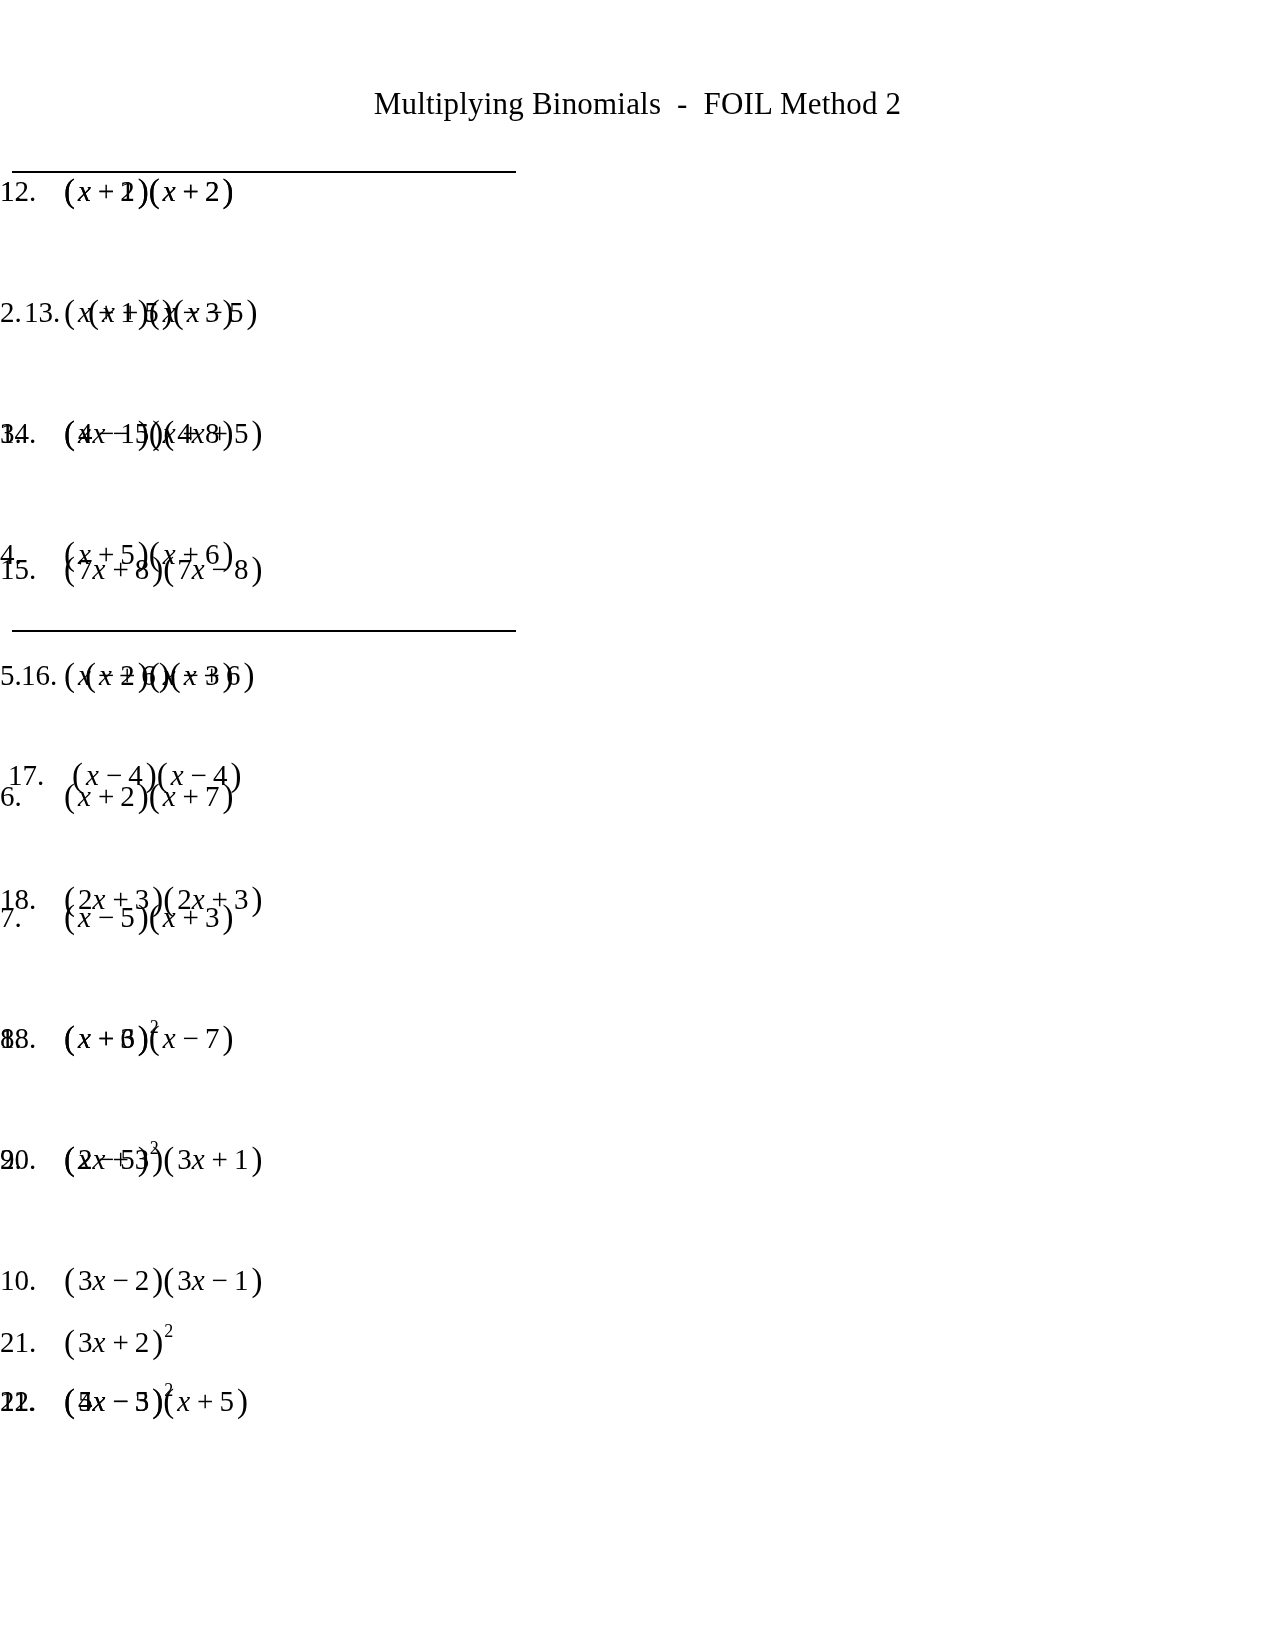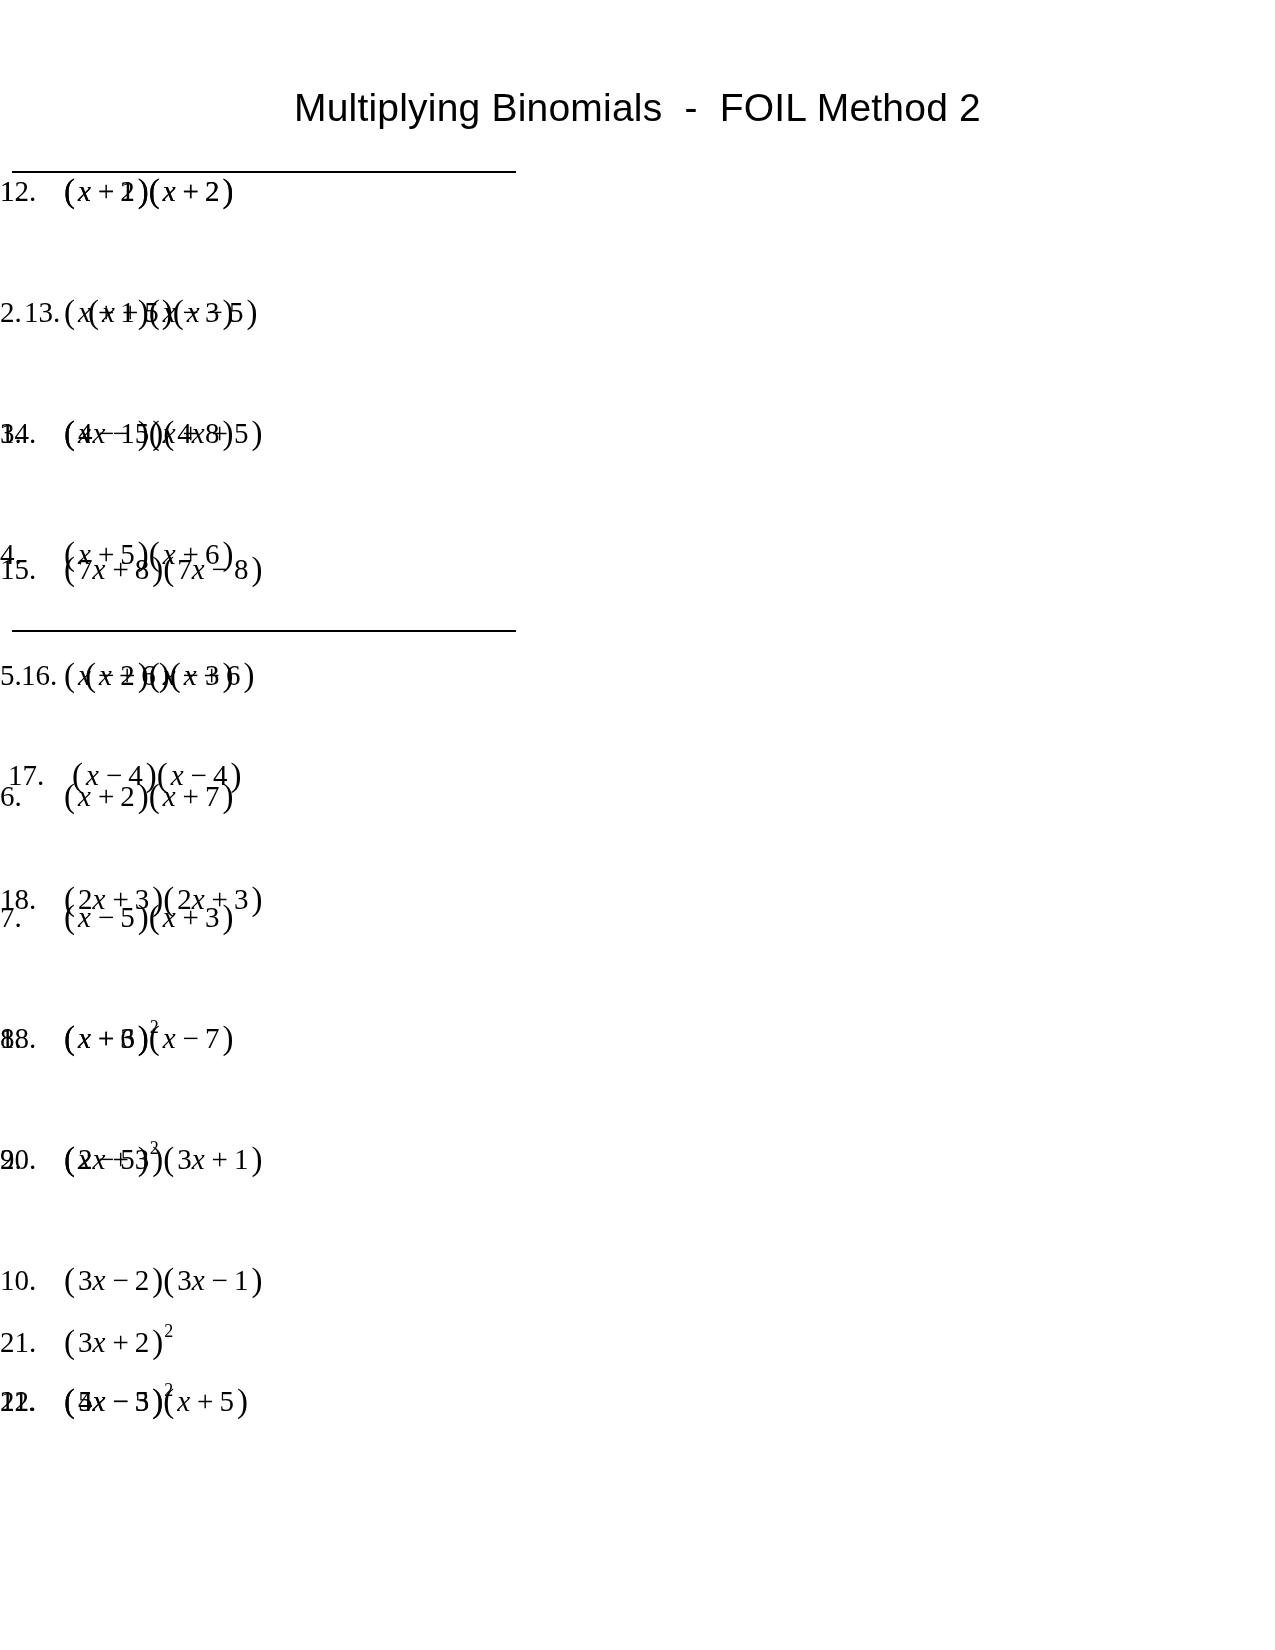--- a/index.html
+++ b/index.html
@@ -16,24 +16,24 @@
     overflow: hidden;
   }
 
   
   #worksheet-title {
     position: absolute;
     top: 86px;
     left: 0;
     width: 1275px;
     text-align: center;
-    font-size: 39px;
+    font-size: 31px;
     letter-spacing: 0.2px;
     white-space: pre;
-    font-family: Liberation Sans, sans-serif;
+    font-family: Liberation Serif, serif;
   }
   #column-left  { left: 72px; }
   #column-right { left: 608px; }
 
   
   .problem {
     position: absolute;
     left: 0;
     height: 46px;
     display: flex;

